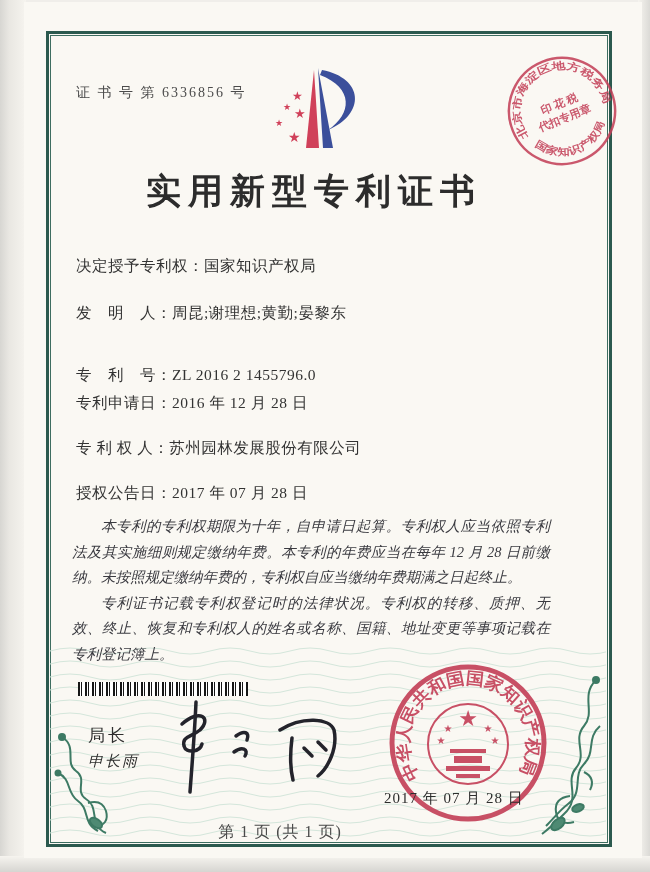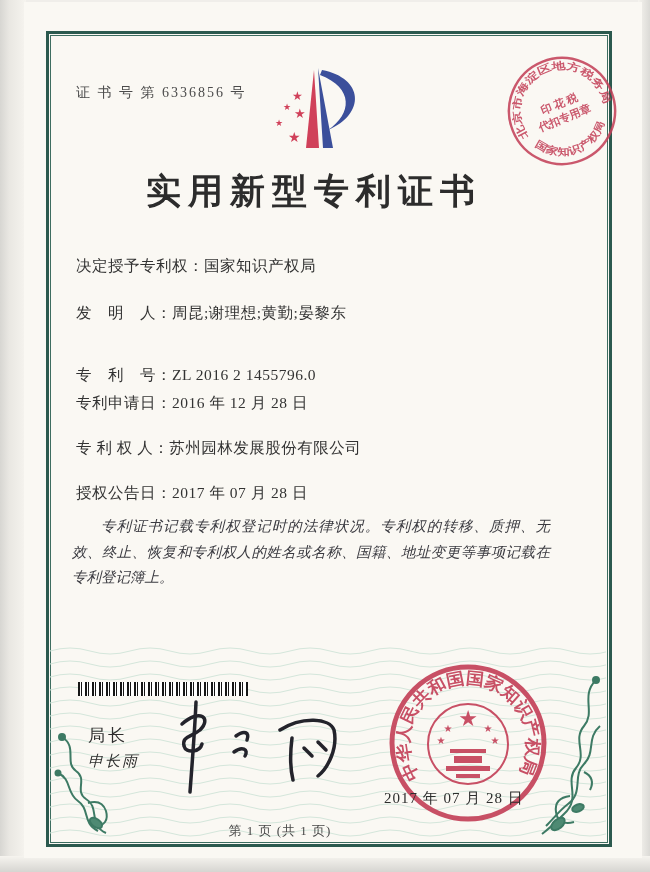--- a/index.html
+++ b/index.html
@@ -38,21 +38,21 @@
       #161616 0 2px,#fff 2px 3px,#161616 3px 4px,#fff 4px 7px,
       #161616 7px 9px,#fff 9px 10px,#161616 10px 11px,#fff 11px 14px);}
   .signer-title{position:absolute;left:88px;top:724px;font-size:17px;color:#2e2e2e;
     letter-spacing:3px;z-index:2;font-family:"Liberation Sans",sans-serif;}
   .signer-name{position:absolute;left:88px;top:752px;font-size:15px;color:#2e2e2e;
     letter-spacing:2px;z-index:2;font-family:"Liberation Sans",sans-serif;font-style:italic;}
   .signature-svg{position:absolute;left:152px;top:696px;z-index:2;}
   .issue-date{position:absolute;left:384px;top:789px;font-size:15px;color:#2d2d2d;
     letter-spacing:1px;z-index:5;}
   .footer{position:absolute;left:46px;top:822px;width:468px;text-align:center;
-    font-size:13px;color:#4a4a4a;letter-spacing:1px;z-index:2;}
+    font-size:16px;color:#4a4a4a;letter-spacing:1px;z-index:2;}
   .guilloche{position:absolute;left:50px;top:645px;z-index:1;}
   .flourish-bl{position:absolute;left:48px;top:733px;z-index:2;}
   .flourish-br{position:absolute;left:534px;top:676px;z-index:2;}
   .logo-svg{position:absolute;left:270px;top:58px;z-index:2;}
   .seal-top{position:absolute;left:499px;top:48px;z-index:3;opacity:.88;}
   .seal-bottom{position:absolute;left:377px;top:652px;z-index:3;opacity:.92;}
   .seal-text{font-family:"Liberation Serif",serif;font-weight:bold;}
 </style>
 </head>
 <body>
@@ -115,20 +115,21 @@
   <span class="field-label">专利申请日：</span><span class="field-value">2016 年 12 月 28 日</span>
 </div>
 <div class="field-row" style="top:438px">
   <span class="field-label">专 利 权 人：</span><span class="field-value">苏州园林发展股份有限公司</span>
 </div>
 <div class="field-row" style="top:483px">
   <span class="field-label">授权公告日：</span><span class="field-value">2017 年 07 月 28 日</span>
 </div>
 
 <div class="paras">
+  <p>本专利的专利权期限为十年，自申请日起算。专利权人应当依照专利法及其实施细则规定缴纳年费。本专利的年费应当在每年 12 月 28 日前缴纳。未按照规定缴纳年费的，专利权自应当缴纳年费期满之日起终止。</p>
   <p>专利证书记载专利权登记时的法律状况。专利权的转移、质押、无效、终止、恢复和专利权人的姓名或名称、国籍、地址变更等事项记载在专利登记簿上。</p>
 </div>
 
 <div class="barcode"></div>
 
 <div class="signer-title">局长</div>
 <div class="signer-name">申长雨</div>
 
 <svg class="signature-svg" width="195" height="100" viewBox="0 0 195 100">
   <g fill="none" stroke="#23232b" stroke-width="3.5" stroke-linecap="round">

